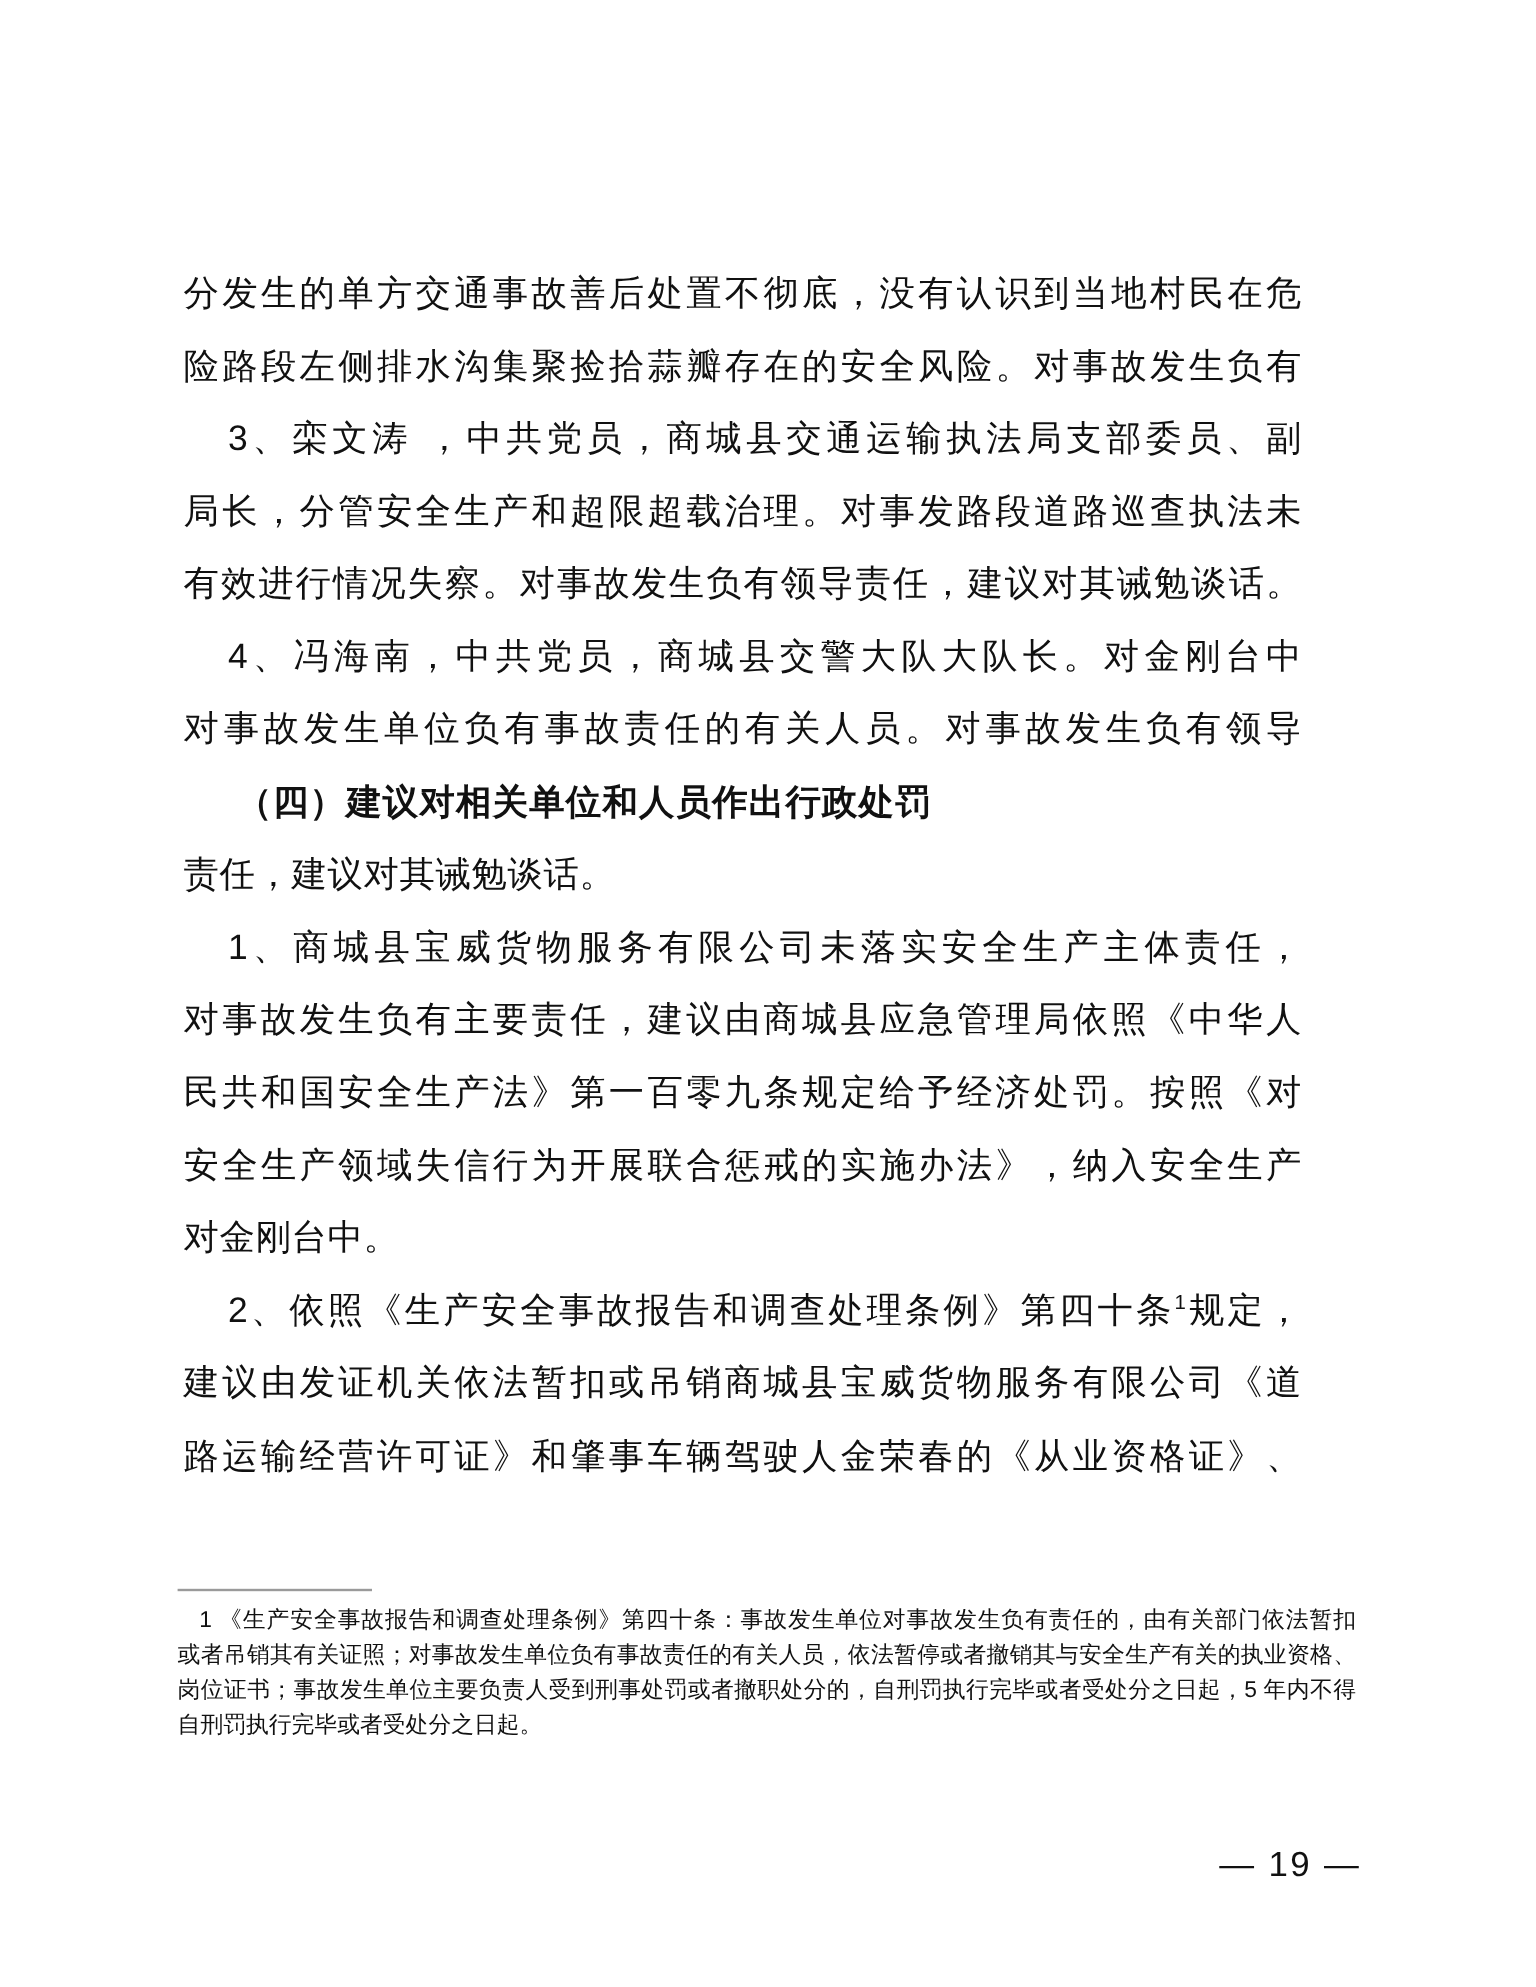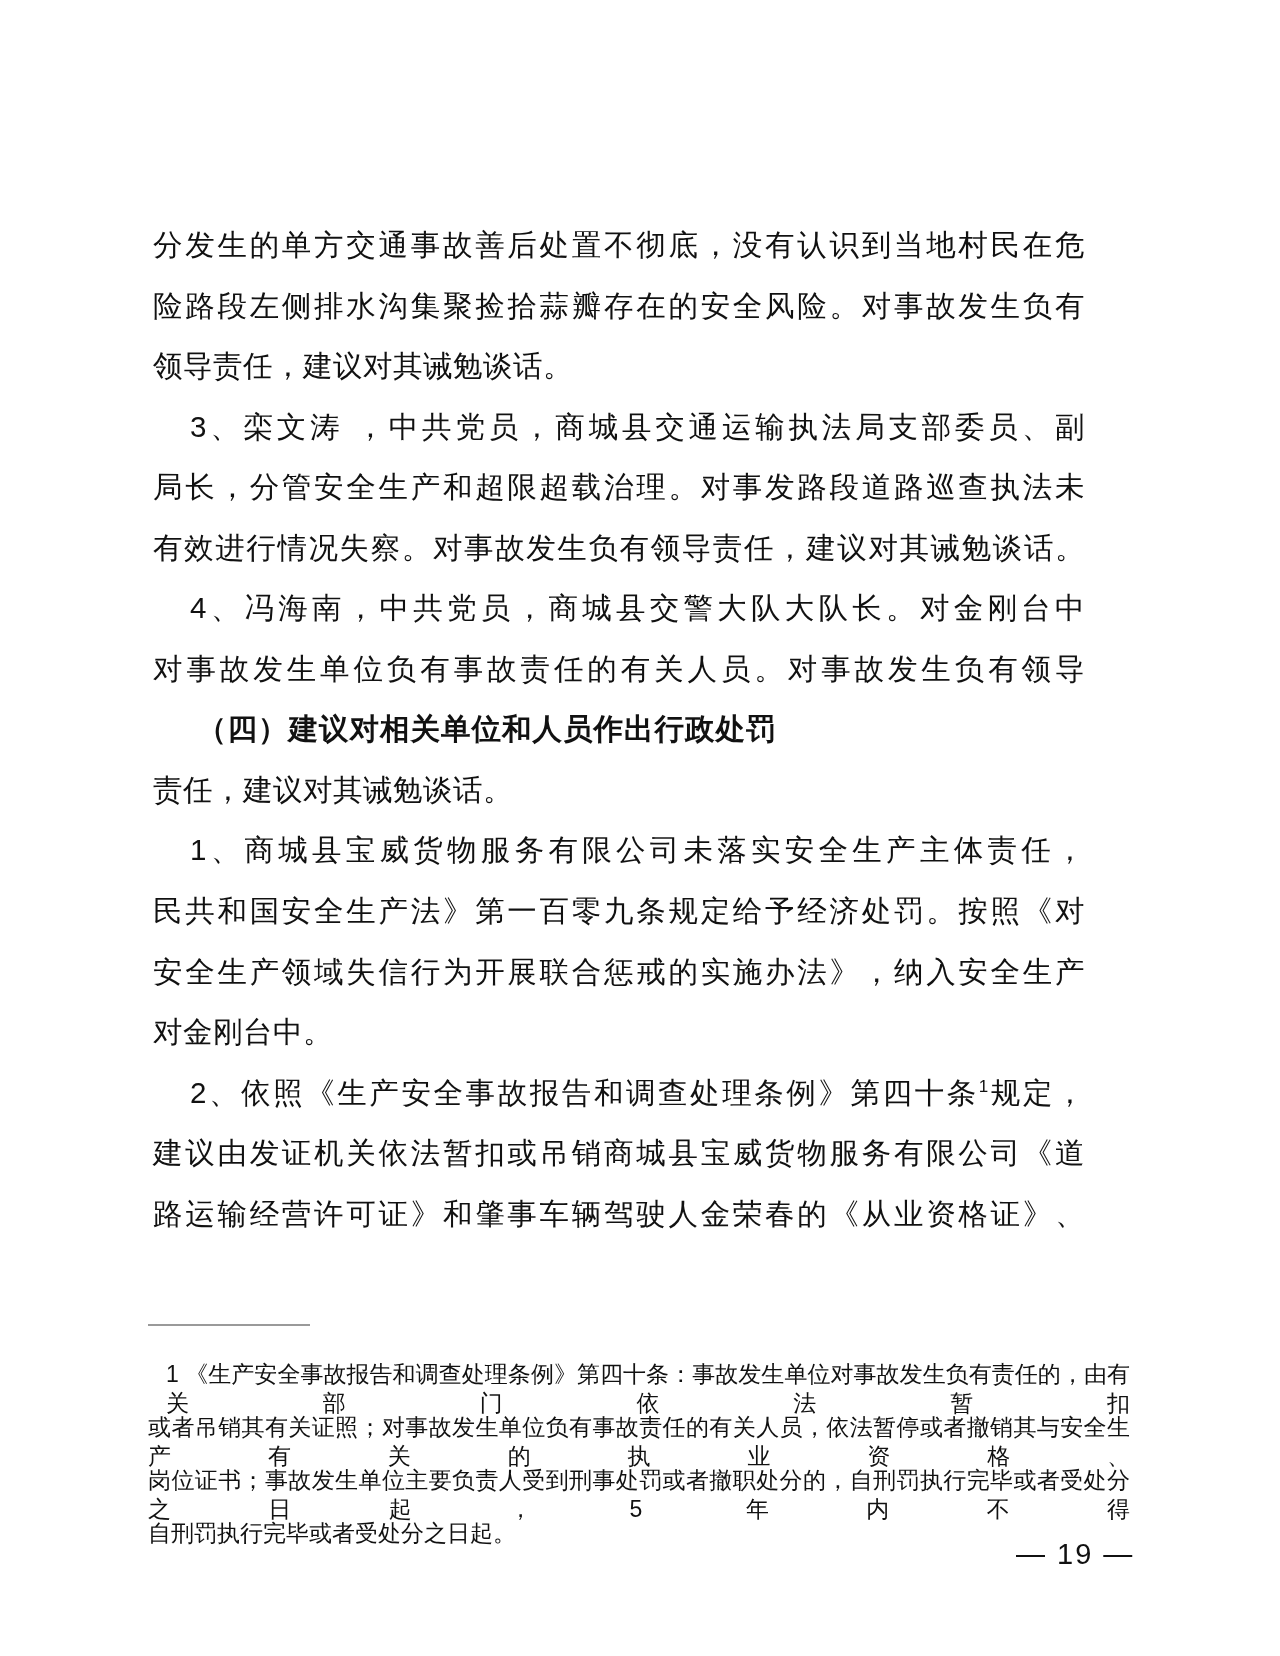--- a/index.html
+++ b/index.html
@@ -44,54 +44,53 @@
     position:absolute;
     left:148px;top:1324px;
     width:162px;height:2px;
     background:#9a9a9a;
   }
   .footnote-block{
     position:absolute;
     left:148px;top:1336px;width:982px;
   }
   .fl{
-    font-size:23px;
+    font-size:19px;
     line-height:29px;
     height:29px;
     white-space:nowrap;
-    margin-top:24px;
   }
   .fl.j{white-space:normal;}
   .fl.first{padding-left:18px;}
   .page-number{
     position:absolute;
     left:1016px;top:1538px;
     font-size:29px;
     letter-spacing:2px;
     color:#111111;
     text-align:right;
   }
 </style>
 </head>
 <body>
 
 <div class="page">
 
   <div class="body-block">
     <div class="bl j">分发生的单方交通事故善后处置不彻底，没有认识到当地村民在危</div>
     <div class="bl j">险路段左侧排水沟集聚捡拾蒜瓣存在的安全风险。对事故发生负有</div>
-    <div class="bl">领导责任，建议对其诫勉谈话。</div>
     <div class="bl j ind-num">3、栾文涛 ，中共党员，商城县交通运输执法局支部委员、副</div>
     <div class="bl j">局长，分管安全生产和超限超载治理。对事发路段道路巡查执法未</div>
     <div class="bl j">有效进行情况失察。对事故发生负有领导责任，建议对其诫勉谈话。</div>
     <div class="bl j ind-num">4、冯海南，中共党员，商城县交警大队大队长。对金刚台中</div>
     <div class="bl j">对事故发生单位负有事故责任的有关人员。对事故发生负有领导</div>
     <div class="bl heading">（四）建议对相关单位和人员作出行政处罚</div>
     <div class="bl">责任，建议对其诫勉谈话。</div>
     <div class="bl j ind-num">1、商城县宝威货物服务有限公司未落实安全生产主体责任，</div>
+    <div class="bl j">对事故发生负有主要责任，建议由商城县应急管理局依照《中华人</div>
     <div class="bl j">民共和国安全生产法》第一百零九条规定给予经济处罚。按照《对</div>
     <div class="bl j">安全生产领域失信行为开展联合惩戒的实施办法》，纳入安全生产</div>
     <div class="bl">对金刚台中。</div>
     <div class="bl j ind-num">
       <span>2、依照《生产安全事故报告和调查处理条例》第四十条</span><sup class="fn-ref">1</sup><span>规定，</span>
     </div>
     <div class="bl j">建议由发证机关依法暂扣或吊销商城县宝威货物服务有限公司《道</div>
     <div class="bl j">路运输经营许可证》和肇事车辆驾驶人金荣春的《从业资格证》、</div>
   </div>
 

